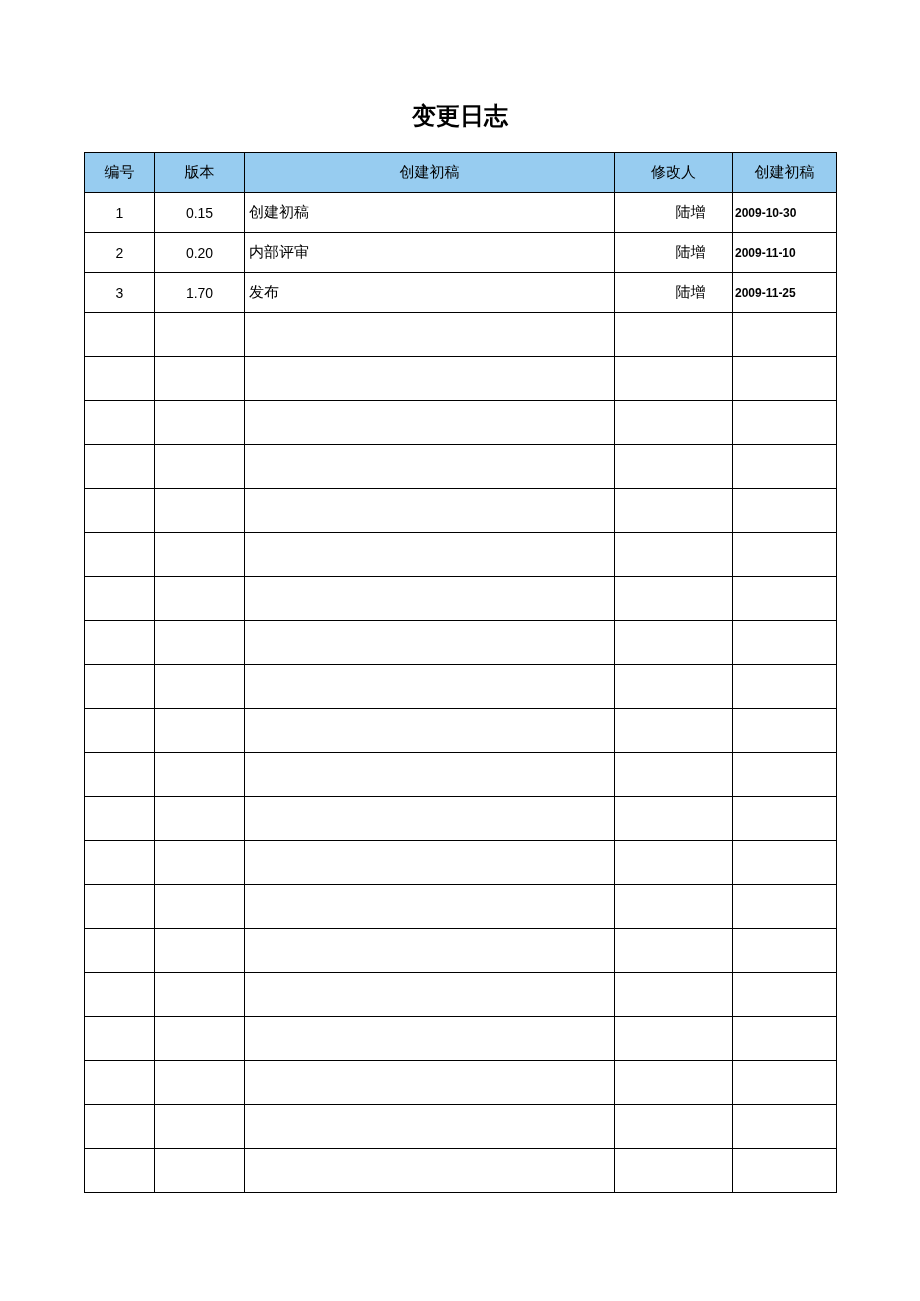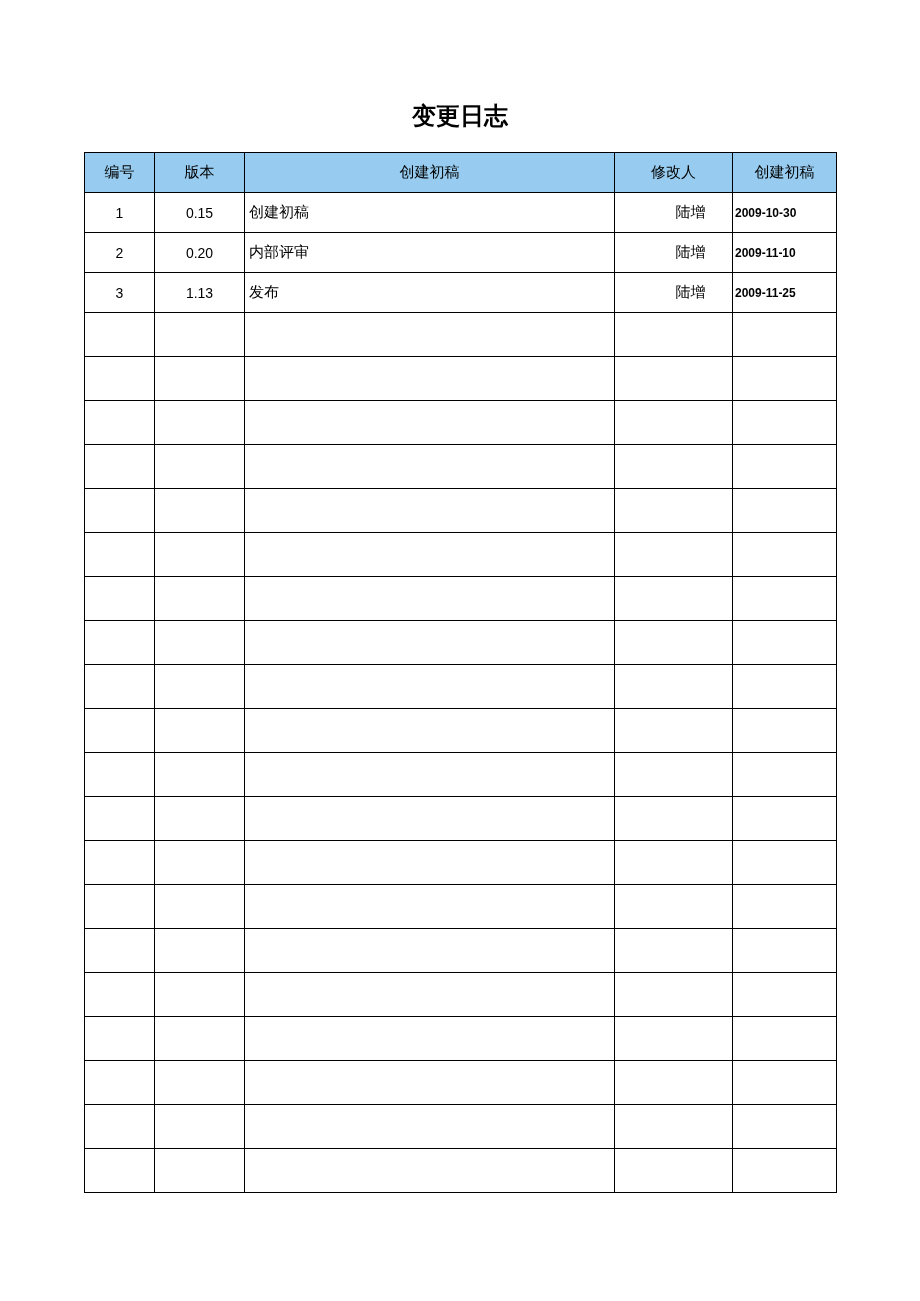--- a/index.html
+++ b/index.html
@@ -89,21 +89,21 @@
         </tr>
         <tr>
           <td class="c">2</td>
           <td class="c">0.20</td>
           <td class="l">内部评审</td>
           <td class="who">陆增</td>
           <td class="date">2009-11-10</td>
         </tr>
         <tr>
           <td class="c">3</td>
-          <td class="c">1.13</td>
+          <td class="c">1.70</td>
           <td class="l">发布</td>
           <td class="who">陆增</td>
           <td class="date">2009-11-25</td>
         </tr>
         <tr class="empty">
           <td></td>
           <td></td>
           <td></td>
           <td></td>
           <td></td>

